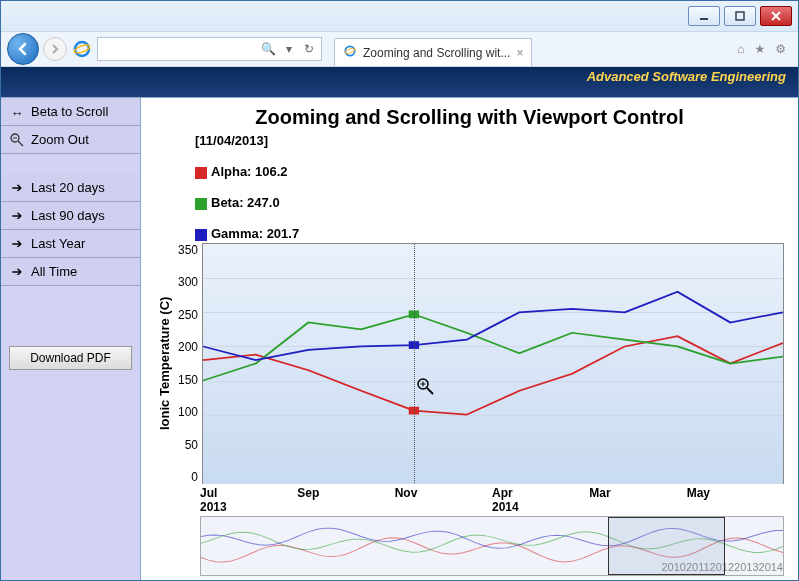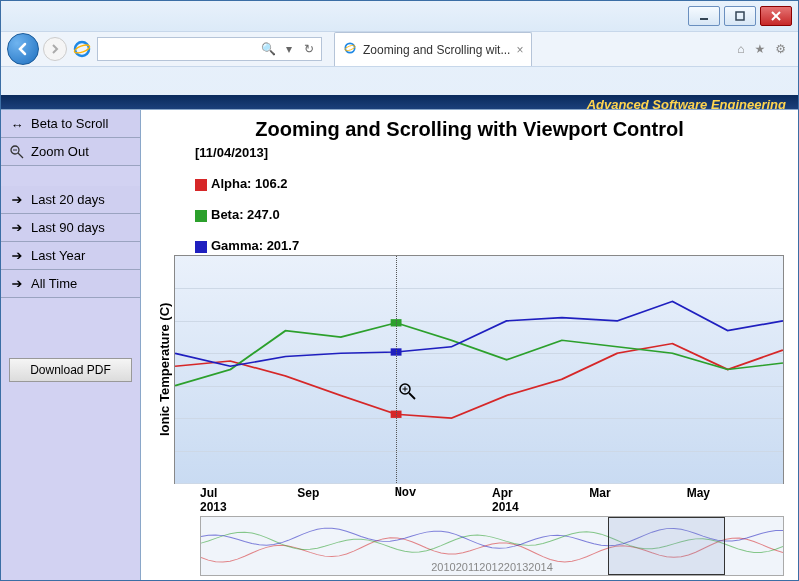--- a/index.html
+++ b/index.html
@@ -11,27 +11,27 @@
   .win-btn.close { background: linear-gradient(#e57373, #c62828); border-color: #8b0000; color: white; }
 
   .navbar { height: 36px; background: #eef4fb; border-top: 1px solid #c7d7ea; border-bottom: 1px solid #c7d7ea; display: flex; align-items: center; padding: 0 6px; gap: 4px; }
   .nav-back { width: 32px; height: 32px; border-radius: 50%; background: radial-gradient(circle at 30% 30%, #6fb4f0, #1e6fbf); border: 1px solid #1a5a99; display: flex; align-items: center; justify-content: center; cursor: pointer; }
   .nav-fwd { width: 24px; height: 24px; border-radius: 50%; background: #f5f5f5; border: 1px solid #ccc; display: flex; align-items: center; justify-content: center; cursor: pointer; }
   .nav-ie { width: 22px; height: 22px; display: flex; align-items: center; justify-content: center; }
   .addr-wrap { flex: 0 0 180px; height: 24px; border: 1px solid #b5c4d8; background: #fff; display: flex; align-items: center; padding: 0 4px; gap: 4px; }
   .addr-input { flex: 1; border: none; outline: none; font-size: 12px; height: 100%; }
   .addr-icon { width: 16px; text-align: center; color: #666; cursor: pointer; }
   .tab-strip { flex: 1; display: flex; align-items: flex-end; height: 100%; padding-top: 6px; gap: 2px; margin-left: 8px; }
-  .tab { height: 34px; border: 1px solid #b5c4d8; border-bottom: none; background: #fff; display: flex; align-items: center; padding: 0 8px; gap: 6px; border-radius: 2px 2px 0 0; cursor: pointer; max-width: 210px; }
+  .tab { height: 28px; border: 1px solid #b5c4d8; border-bottom: none; background: #fff; display: flex; align-items: center; padding: 0 8px; gap: 6px; border-radius: 2px 2px 0 0; cursor: pointer; max-width: 210px; }
   .tab .tab-title { font-size: 12px; color: #333; white-space: nowrap; overflow: hidden; text-overflow: ellipsis; flex: 1; }
   .tab .tab-close { color: #888; cursor: pointer; }
   .nv-icons { display: flex; gap: 10px; color: #888; padding: 0 6px; }
   .nv-icons span { cursor: pointer; }
 
-  .brand-bar { height: 14px; background: linear-gradient(#0a2a5c, #1b3f7a); color: #ffd54f; font-style: italic; font-weight: bold; text-align: right; padding: 2px 12px; font-size: 13px; margin-top: 28px; }
+  .brand-bar { height: 30px; background: linear-gradient(#0a2a5c, #1b3f7a); color: #ffd54f; font-style: italic; font-weight: bold; text-align: right; padding: 2px 12px; font-size: 13px; }
 
   .content { flex: 1; display: flex; border-top: 1px solid #8aa7c9; overflow: hidden; }
   .sidebar { width: 140px; background: #d2d2f2; border-right: 1px solid #8aa7c9; display: flex; flex-direction: column; }
   .tool-btn { height: 28px; border-bottom: 1px solid #9aa3c0; display: flex; align-items: center; padding: 0 8px; gap: 6px; cursor: pointer; font-size: 13px; background: #cfcff0; }
   .tool-btn.active { background: #c9f5c9; }
   .tool-btn .ico { width: 16px; height: 16px; display: flex; align-items: center; justify-content: center; }
   .sidebar .spacer { height: 20px; }
   .dl-btn { margin: 0 8px; height: 24px; background: linear-gradient(#f5f5f5,#dcdcdc); border: 1px solid #999; cursor: pointer; font-size: 12px; }
   .sidebar .spacer-fill { flex: 1; }
 
@@ -48,21 +48,21 @@
   .chart-svg { position: absolute; left:0; top:0; width:100%; height:100%; }
   .crosshair { position: absolute; top:0; bottom:0; border-left: 1px dotted #555; }
   .cursor-zoom { position: absolute; }
 
   .x-axis { display: flex; padding-left: 45px; font-size: 12px; margin-top: 2px; height: 30px; }
   .x-tick { flex: 1; font-weight: normal; }
   .x-year { font-weight: bold; }
 
   .overview { height: 60px; margin-left: 45px; border: 1px solid #aaa; background: #f0f4fa; position: relative; }
   .ov-svg { position: absolute; inset: 0; width: 100%; height: 100%; }
-  .ov-years { position: absolute; bottom: 2px; left: 0; right: 0; display: flex; justify-content: center; font-size: 11px; color: #888; }
+  .ov-years { position: absolute; bottom: 2px; left: 0; right: 0; display: flex; justify-content: flex-end; font-size: 11px; color: #888; }
   .ov-window { position: absolute; top: 0; bottom: 0; border: 1px solid #333; background: rgba(130,150,200,0.18); cursor: move; }
 </style>
 </head>
 <body>
 
 <div class="window-frame">
 
   <div class="titlebar">
     <div class="win-btn">
         <svg width="10" height="10">
@@ -166,20 +166,30 @@
       <div class="chart-title">Zooming and Scrolling with Viewport Control</div>
       <div class="legend-row">
         <span>[11/04/2013]</span>
         <span><span class="sw" style="background:#d62728"></span><span>Alpha: 106.2</span></span>
         <span><span class="sw" style="background:#2ca02c"></span><span>Beta: 247.0</span></span>
         <span><span class="sw" style="background:#1f1fbf"></span><span>Gamma: 201.7</span></span>
       </div>
 
       <div class="plot-wrap">
         <div class="y-axis-title">Ionic Temperature (C)</div>
+        <div class="y-axis" id="yaxis">
+            <div>350</div>
+            <div>300</div>
+            <div>250</div>
+            <div>200</div>
+            <div>150</div>
+            <div>100</div>
+            <div>50</div>
+            <div>0</div>
+          </div>
         <div class="plot" id="plot" style="background:linear-gradient(#eaf1fb,#c9dbf2);">
             <div class="gridline" style="top: 100%;"></div>
             <div class="gridline" style="top: 85.7143%;"></div>
             <div class="gridline" style="top: 71.4286%;"></div>
             <div class="gridline" style="top: 57.1429%;"></div>
             <div class="gridline" style="top: 42.8571%;"></div>
             <div class="gridline" style="top: 28.5714%;"></div>
             <div class="gridline" style="top: 14.2857%;"></div>
           <svg class="chart-svg" id="chartsvg" viewBox="0 0 560 310" preserveAspectRatio="none">
               <path d="M0 150.57142857142858 L50.909090909090914 143.4857142857143 L101.81818181818183 163.85714285714286 L152.72727272727272 190.42857142857142 L203.63636363636365 216.1142857142857 L254.54545454545453 221.42857142857144 L305.45454545454544 190.42857142857142 L356.3636363636364 168.28571428571428 L407.2727272727273 132.85714285714286 L458.1818181818182 119.57142857142856 L509.09090909090907 155 L560 128.42857142857142 " fill="none" stroke="#d62728" stroke-width="2.2"></path>
@@ -201,21 +211,21 @@
 
       <div class="x-axis" id="xaxis">
           <div class="x-tick">
             <div style="font-weight: bold;">Jul</div>
             <div class="x-year">2013</div>
           </div>
           <div class="x-tick">
             <div style="font-weight: bold;">Sep</div>
           </div>
           <div class="x-tick">
-            <div style="font-weight: bold; font-family: Liberation Mono, monospace;">Nov</div>
+            <div style="font-weight: bold;">Nov</div>
           </div>
           <div class="x-tick">
             <div style="font-weight: bold;">Apr</div>
             <div class="x-year">2014</div>
           </div>
           <div class="x-tick">
             <div style="font-weight: bold;">Mar</div>
           </div>
           <div class="x-tick">
             <div style="font-weight: bold;">May</div>

